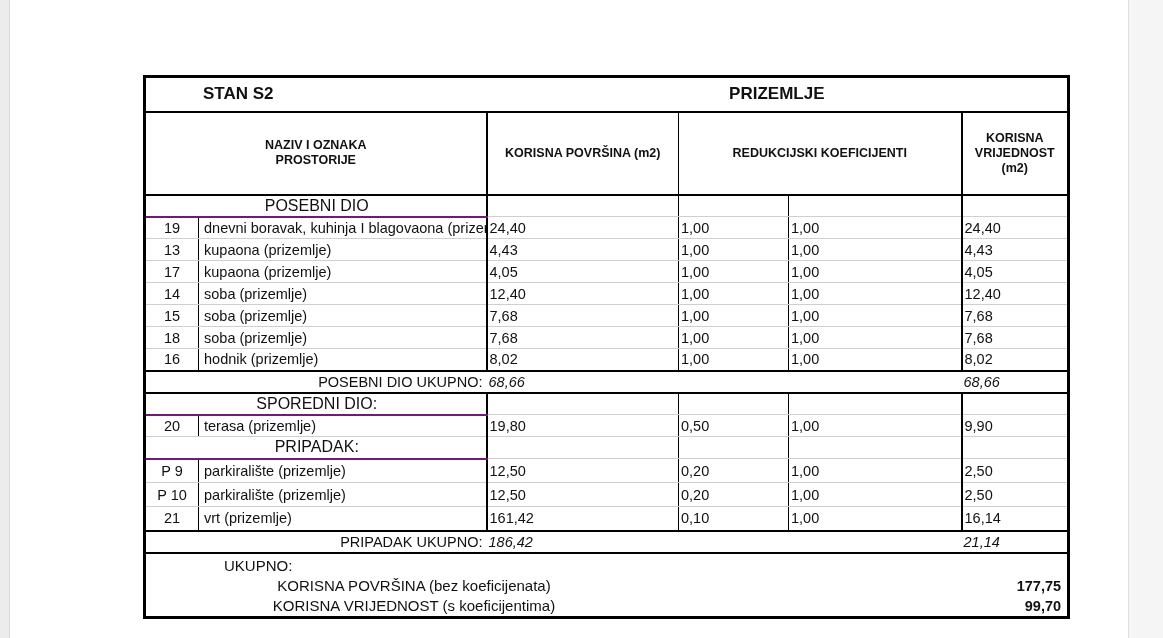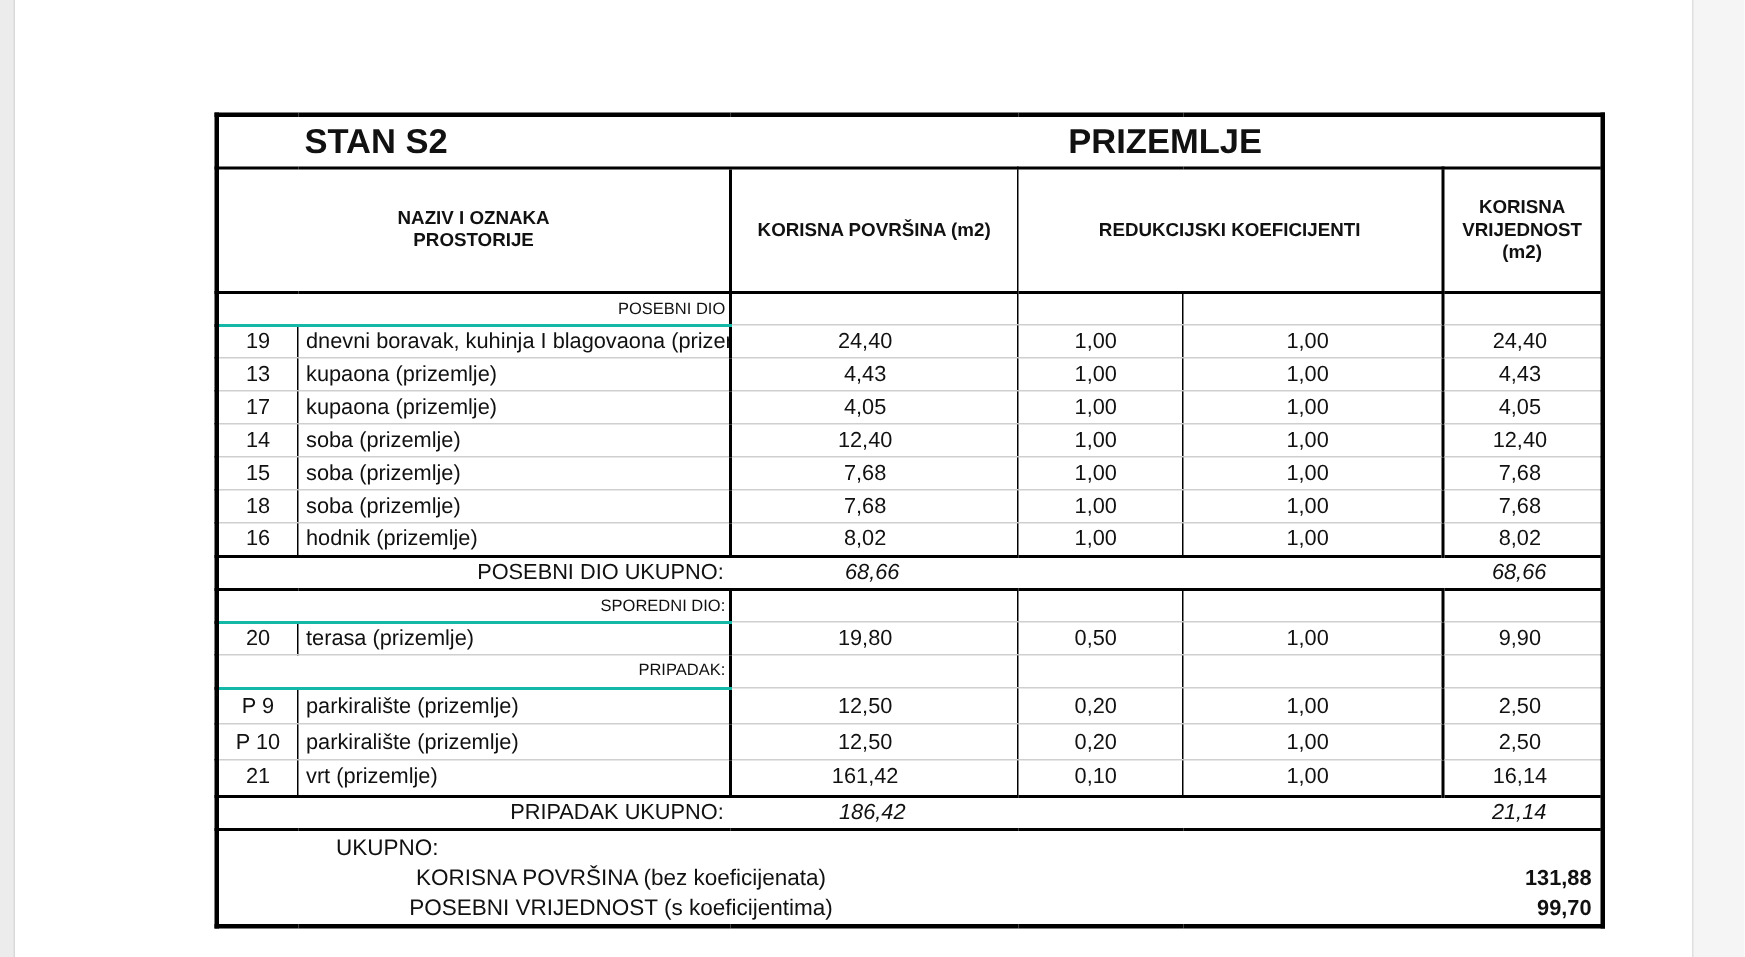--- a/index.html
+++ b/index.html
@@ -28,47 +28,47 @@
   td{
     border-top:1px solid #cfcfcf;border-bottom:1px solid #cfcfcf;
     border-left:1px solid #000;border-right:1px solid #000;
     padding:0 2px;white-space:nowrap;overflow:hidden;
   }
   tr{height:22px;}
   tr.tall{height:24px;}
 
   
   tr.row-title{height:35px;}
-  tr.row-title td{border-bottom:2px solid #000;font-weight:bold;font-size:23px;}
+  tr.row-title td{border-bottom:2px solid #000;font-weight:bold;font-size:17px;}
   tr.row-title td.title-l{border-right:none;padding-left:57px;}
   tr.row-title td.title-r{border-left:none;text-align:center;}
 
   
   tr.row-header{height:83px;margin-left:11px;}
   tr.row-header td{
     border-bottom:2px solid #000;font-weight:bold;font-size:12.5px;
     text-align:center;vertical-align:middle;line-height:15px;white-space:normal;
   }
   td.h-name{border-right:2px solid #000;}
   td.h-coef{border-right:2px solid #000;}
 
   
   tr.row-seclabel td{background:#fff;}
   td.seclabel{
-    border-right:2px solid #000;border-bottom:2px solid #14b8a6;
-    font-size:11px;padding-left:4px;text-align:right;
+    border-right:2px solid #000;border-bottom:2px solid #701a75;
+    font-size:16px;padding-left:4px;text-align:center;
   }
 
   
   td.c-num{text-align:center;border-right:1px solid #000;}
   td.c-name{text-align:left;padding-left:5px;border-right:2px solid #000;}
   td.c-area{border-right:1px solid #000;}
   td.c-k1{border-right:1px solid #000;}
   td.c-k2{border-right:2px solid #000;}
-  .num{text-align:center;}
+  .num{text-align:left;}
   td.c-area.num{padding-right:14px;}
   td.c-k1.num,td.c-k2.num{padding-right:8px;}
   td.c-val.num{padding-right:5px;}
   tr.row-seclabel td.c-area{border-right:1px solid #000;}
   tr.row-seclabel td.c-k1{border-right:1px solid #000;}
   tr.row-seclabel td.c-k2{border-right:2px solid #000;}
 
   
   tr.row-total td{
     border-top:2px solid #000;border-bottom:2px solid #000;
@@ -247,24 +247,24 @@
           <td class="t-val num ital">21,14</td>
         </tr>
       </tbody>
 
     <tbody>
       <tr class="row-footer">
         <td colspan="6">
           <div class="f-line f-label">UKUPNO:</div>
           <div class="f-line">
             <span class="f-center">KORISNA POVRŠINA (bez koeficijenata)</span>
-            <span class="f-val">131,88</span>
+            <span class="f-val">177,75</span>
           </div>
           <div class="f-line">
-            <span class="f-center">POSEBNI VRIJEDNOST (s koeficijentima)</span>
+            <span class="f-center">KORISNA VRIJEDNOST (s koeficijentima)</span>
             <span class="f-val">99,70</span>
           </div>
         </td>
       </tr>
     </tbody>
   </table>
 
 </div>
 <div class="margin-strip-right"></div>
 

